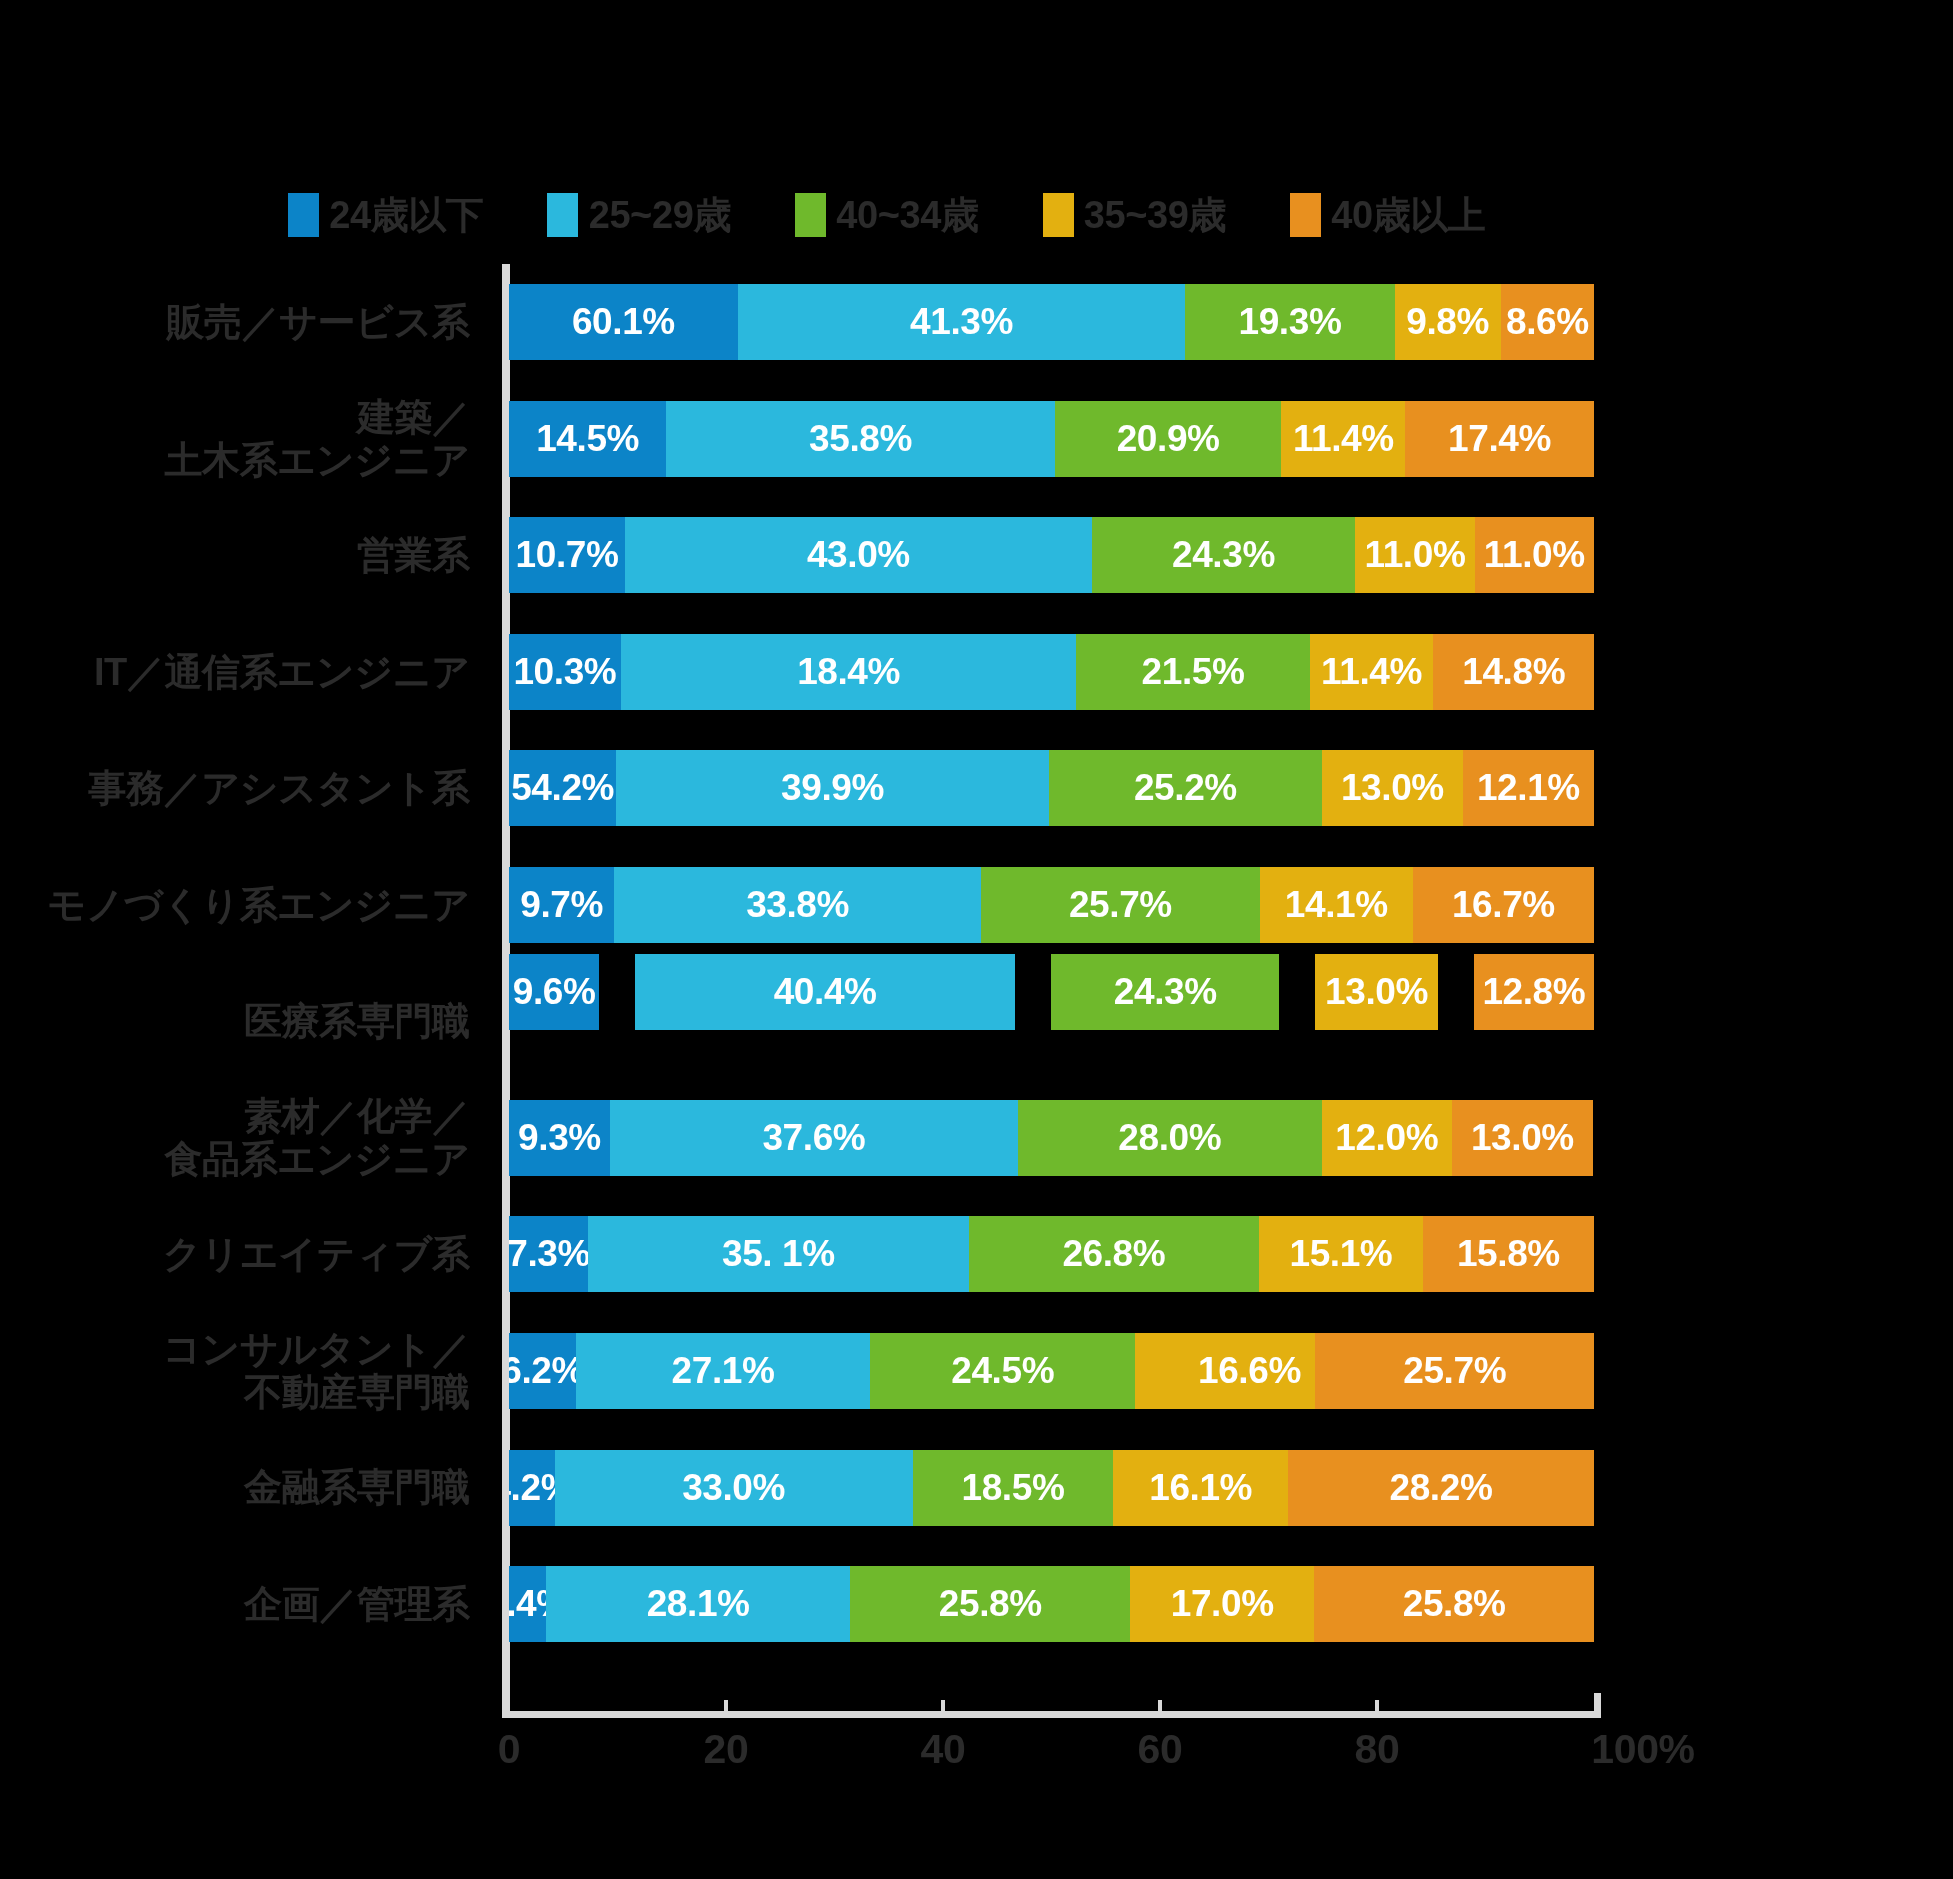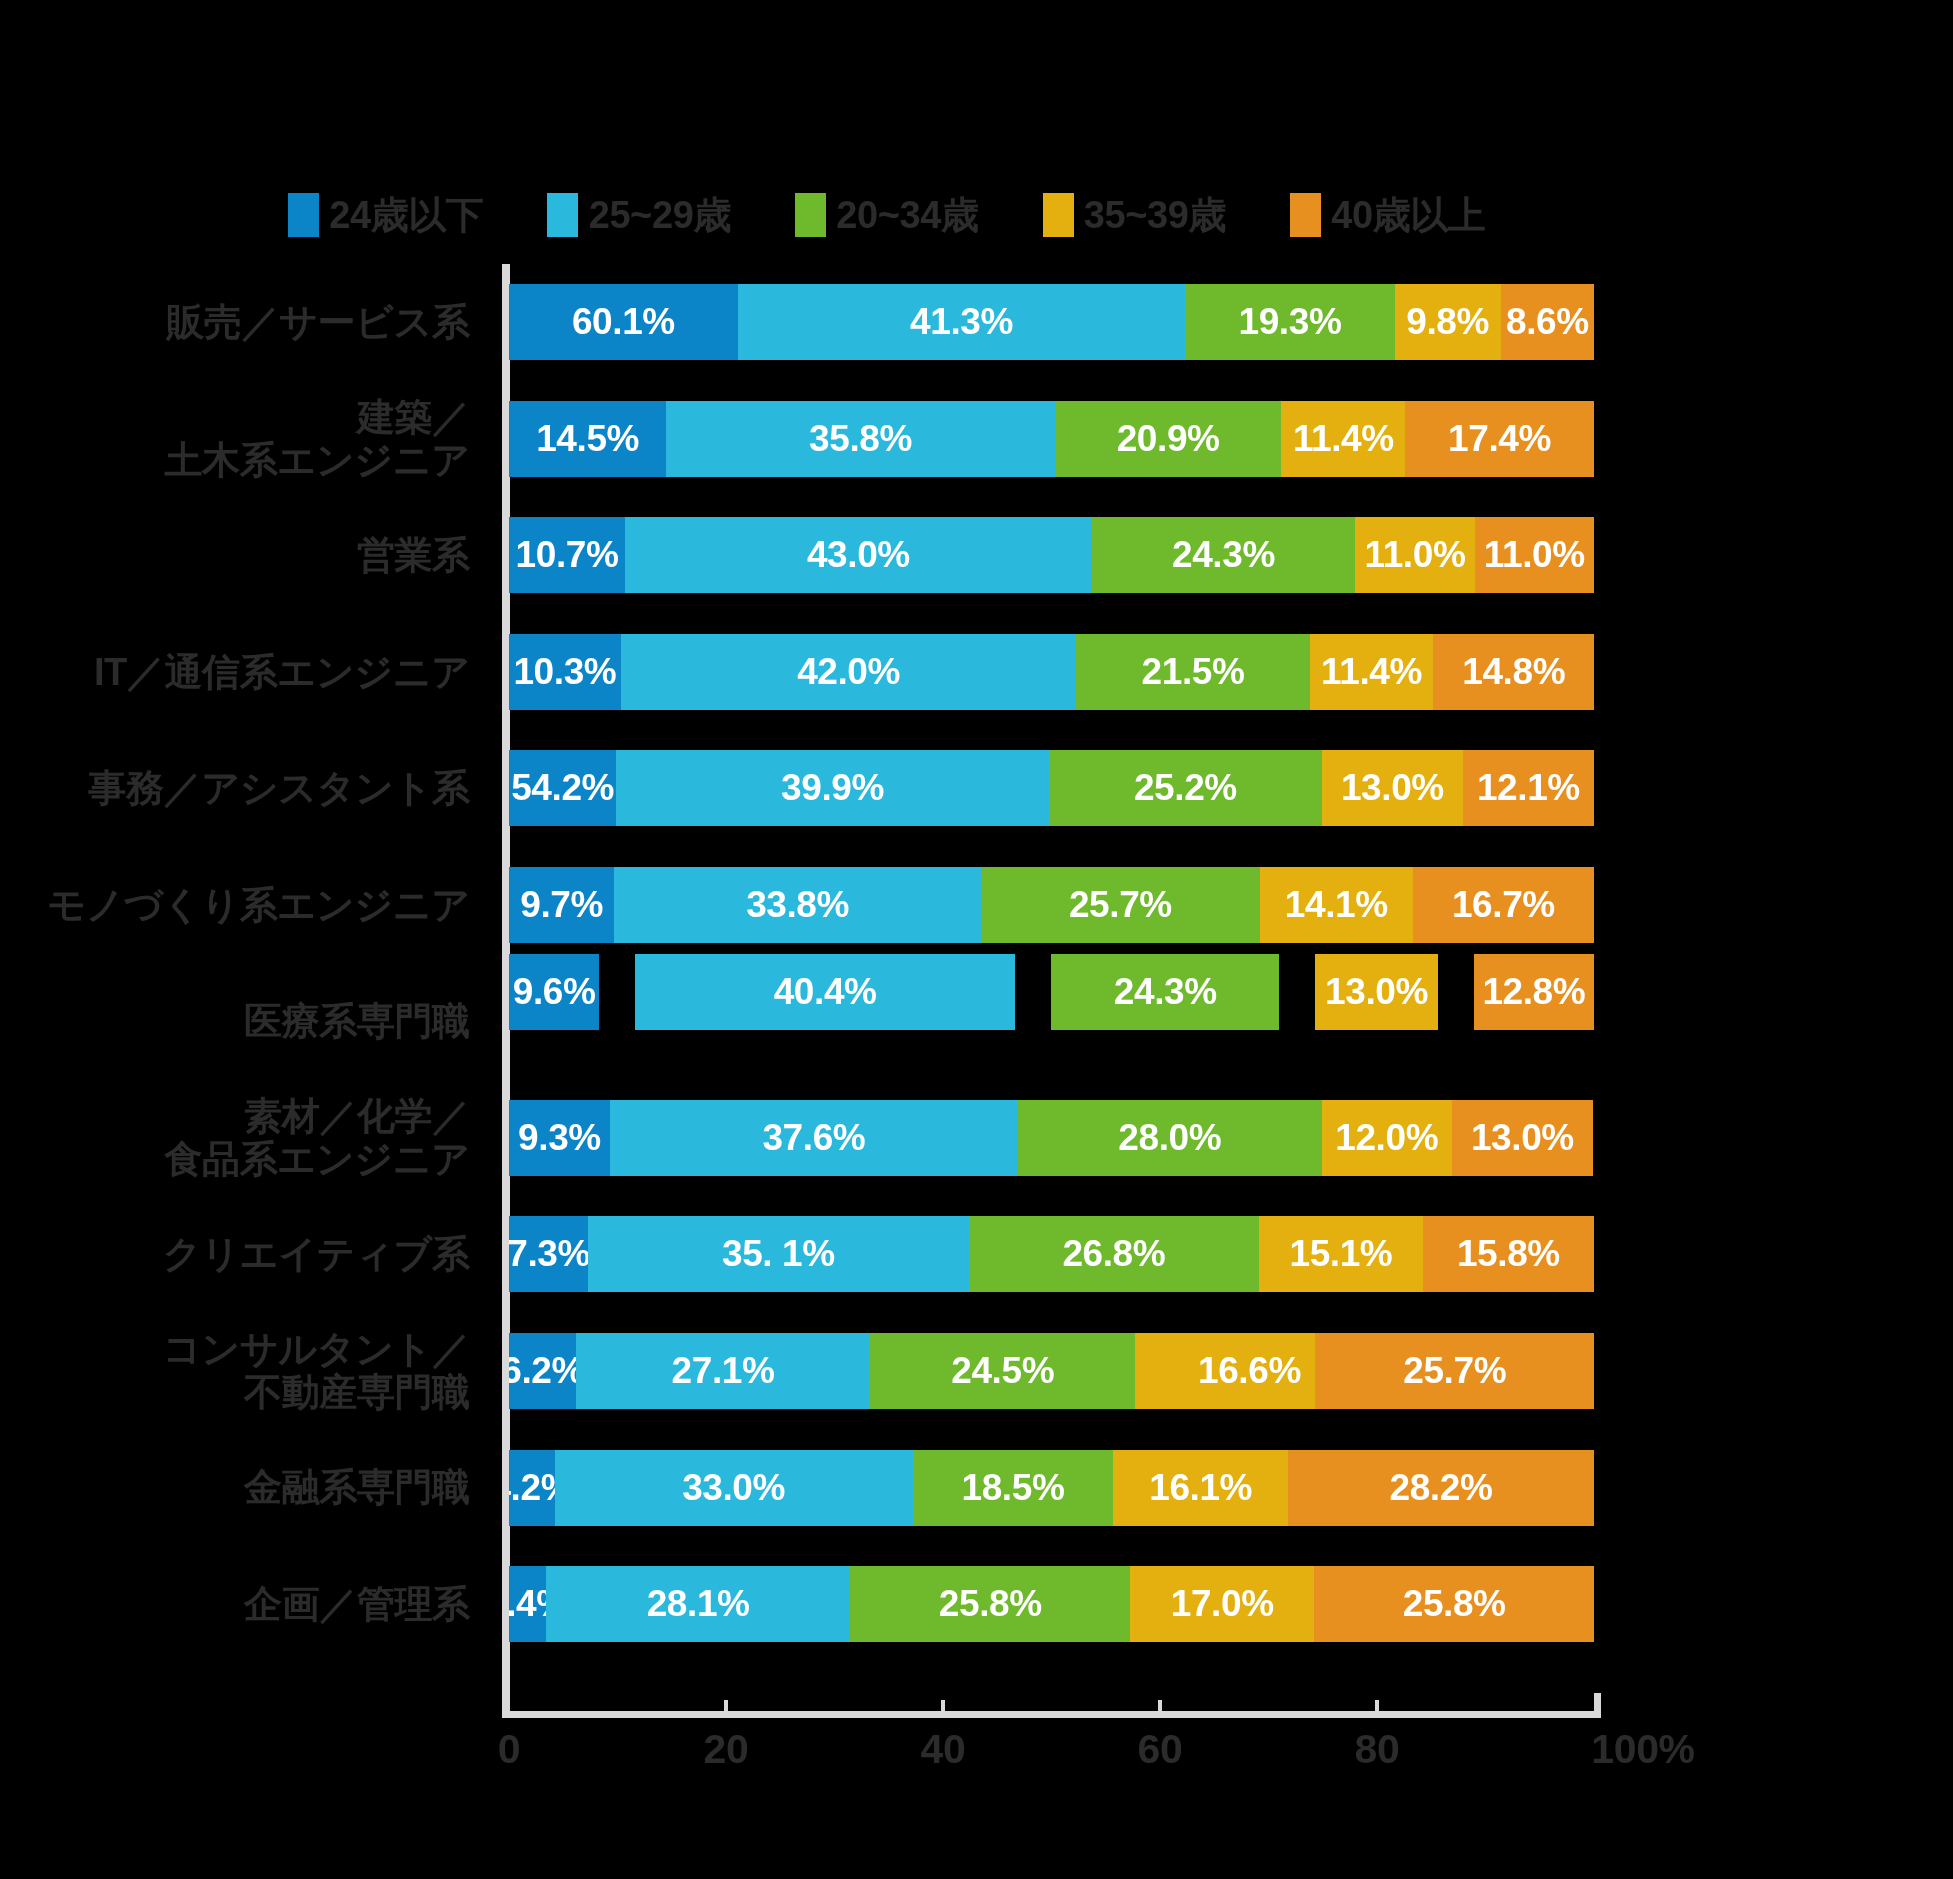--- a/index.html
+++ b/index.html
@@ -171,21 +171,21 @@
       <div class="legend-item">
         <span class="legend-swatch" style="background: rgb(12, 132, 200);"></span>
         <span class="legend-label">24歳以下</span>
       </div>
       <div class="legend-item">
         <span class="legend-swatch" style="background: rgb(43, 184, 221);"></span>
         <span class="legend-label">25~29歳</span>
       </div>
       <div class="legend-item">
         <span class="legend-swatch" style="background: rgb(111, 185, 44);"></span>
-        <span class="legend-label">20~34歳</span>
+        <span class="legend-label">40~34歳</span>
       </div>
       <div class="legend-item">
         <span class="legend-swatch" style="background: rgb(227, 176, 16);"></span>
         <span class="legend-label">35~39歳</span>
       </div>
       <div class="legend-item">
         <span class="legend-swatch" style="background: rgb(232, 144, 31);"></span>
         <span class="legend-label">40歳以上</span>
       </div>
     </div>
@@ -261,21 +261,21 @@
           </div>
           <div class="seg" style="width: 11%; background: rgb(232, 144, 31);">
             <span>11.0%</span>
           </div>
         </div>
         <div class="row" style="top: 370px;">
           <div class="seg" style="width: 10.3%; background: rgb(12, 132, 200);">
             <span>10.3%</span>
           </div>
           <div class="seg" style="width: 42%; background: rgb(43, 184, 221);">
-            <span>42.0%</span>
+            <span>18.4%</span>
           </div>
           <div class="seg" style="width: 21.5%; background: rgb(111, 185, 44);">
             <span>21.5%</span>
           </div>
           <div class="seg" style="width: 11.4%; background: rgb(227, 176, 16);">
             <span>11.4%</span>
           </div>
           <div class="seg" style="width: 14.8%; background: rgb(232, 144, 31);">
             <span>14.8%</span>
           </div>

